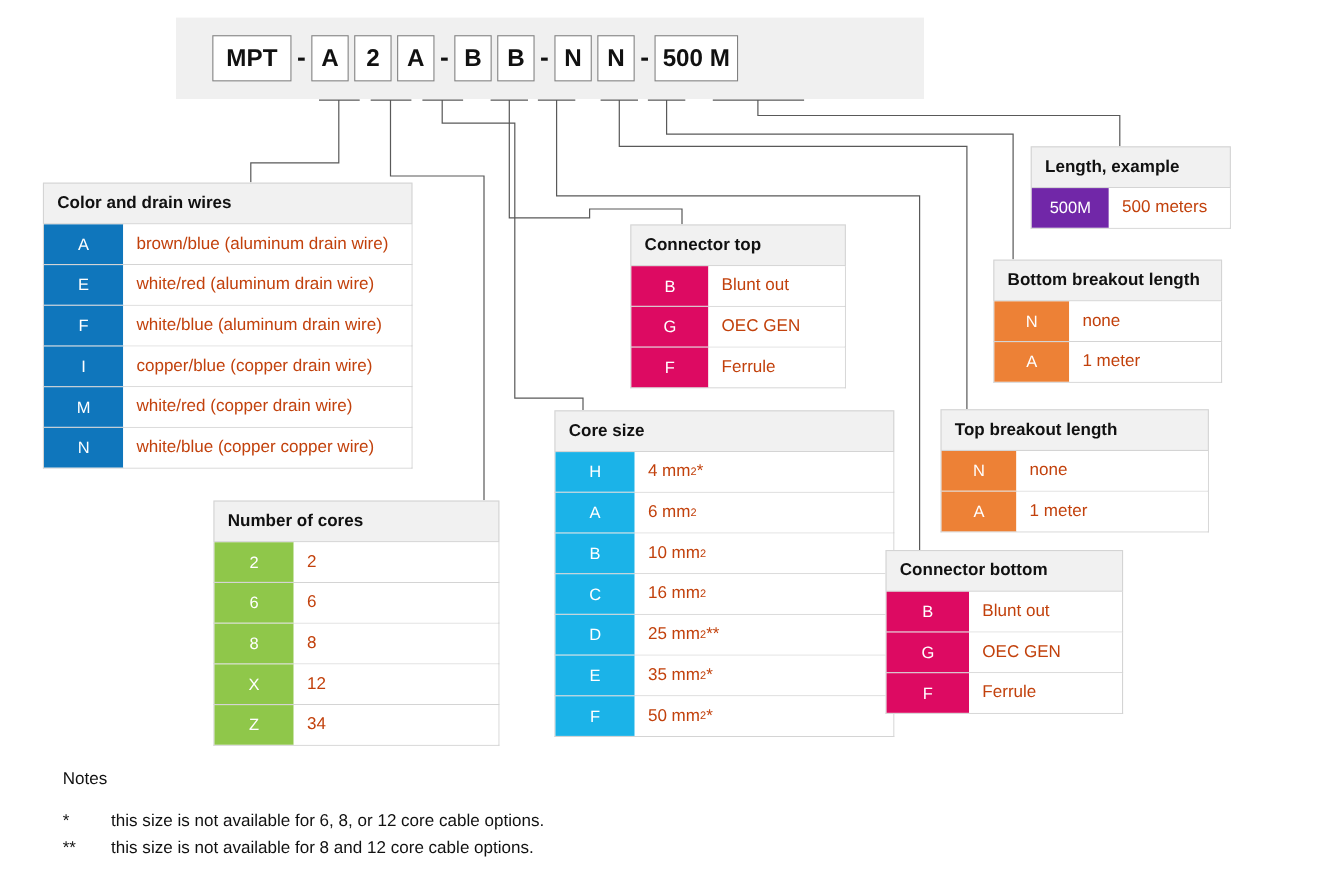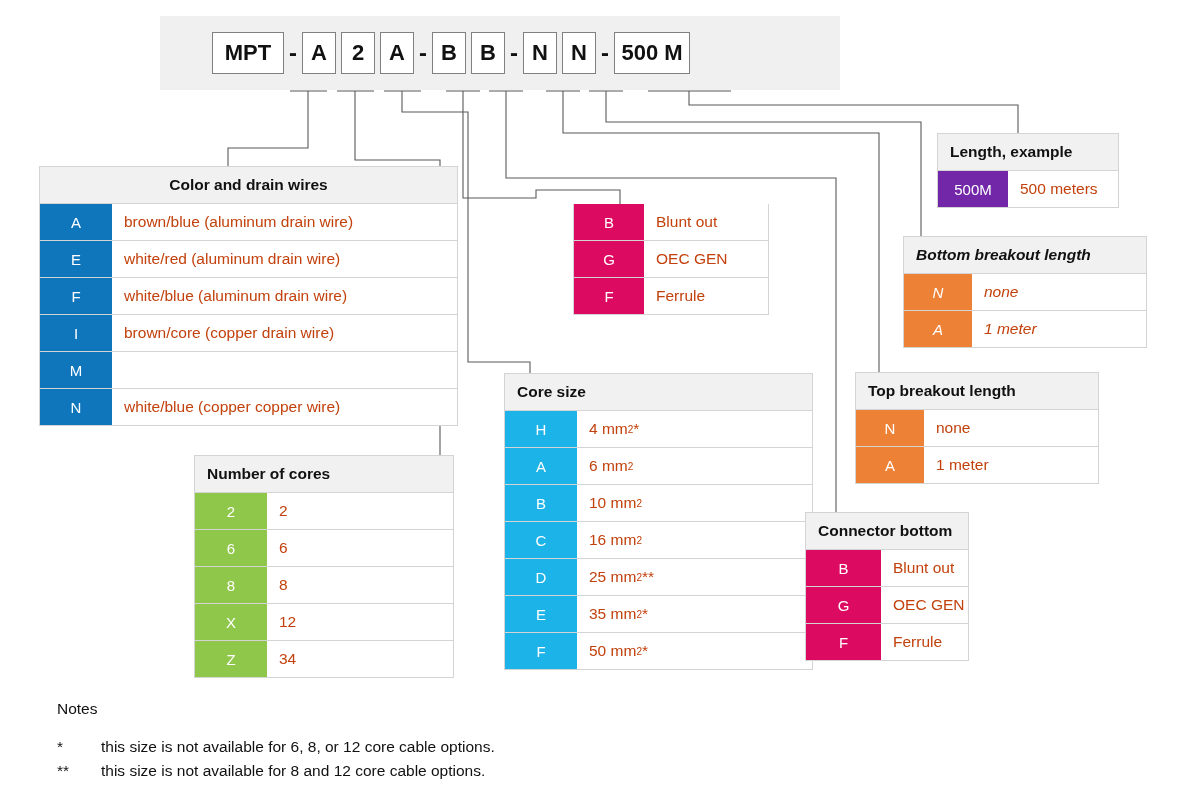--- a/index.html
+++ b/index.html
@@ -17,21 +17,21 @@
   svg.lines path,svg.lines line{fill:none;stroke:#595959;stroke-width:1.1;}
 
   
   .pn-band{
     position:absolute;left:160px;top:16px;width:680px;height:74px;
     background:#f0f0f0;
   }
   .pn-row{
     position:absolute;left:160px;top:16px;height:74px;
     display:flex;align-items:center;gap:0;
-    padding-left:52px;
+    padding-left:33px;
   }
   .pn-box{
     background:#ffffff;border:1px solid #808080;
     height:42px;min-width:34px;
     display:flex;align-items:center;justify-content:center;
     font-size:22px;font-weight:bold;color:#111;
     padding:0 6px;box-sizing:border-box;
     margin-right:5px;
   }
   .pn-box.wide{min-width:76px;}
@@ -117,41 +117,42 @@
     <div class="pn-dash">-</div>
     <div class="pn-box">B</div>
     <div class="pn-box">B</div>
     <div class="pn-dash">-</div>
     <div class="pn-box">N</div>
     <div class="pn-box">N</div>
     <div class="pn-dash">-</div>
     <div class="pn-box wide">500 M</div>
   </div>
 
-  <div class="tbl" style="left:39px;top:166px;width:419px;text-align:center;">
+  <div class="tbl" style="left:39px;top:166px;width:336px;">
     <div class="hdr">Color and drain wires</div>
     <div>
         <div class="row">
           <div class="code" style="background: rgb(15, 118, 188); width: 72px; flex-basis: 72px;">A</div>
           <div class="desc">brown/blue  (aluminum drain wire)</div>
         </div>
         <div class="row">
           <div class="code" style="background: rgb(15, 118, 188); width: 72px; flex-basis: 72px;">E</div>
           <div class="desc">white/red (aluminum drain wire)</div>
         </div>
         <div class="row">
           <div class="code" style="background: rgb(15, 118, 188); width: 72px; flex-basis: 72px;">F</div>
           <div class="desc">white/blue (aluminum drain wire)</div>
         </div>
         <div class="row">
           <div class="code" style="background: rgb(15, 118, 188); width: 72px; flex-basis: 72px;">I</div>
-          <div class="desc">brown/core (copper drain wire)</div>
+          <div class="desc">copper/blue (copper drain wire)</div>
         </div>
         <div class="row">
           <div class="code" style="background: rgb(15, 118, 188); width: 72px; flex-basis: 72px;">M</div>
+          <div class="desc">white/red (copper drain wire)</div>
         </div>
         <div class="row">
           <div class="code" style="background: rgb(15, 118, 188); width: 72px; flex-basis: 72px;">N</div>
           <div class="desc">white/blue (copper copper wire)</div>
         </div>
       </div>
   </div>
 
   <div class="tbl" style="left:194px;top:455px;width:260px;">
     <div class="hdr">Number of cores</div>
@@ -207,37 +208,38 @@
           <div class="desc">35 mm<sup>2</sup>  *</div>
         </div>
         <div class="row">
           <div class="code" style="background: rgb(27, 179, 232); width: 72px; flex-basis: 72px;">F</div>
           <div class="desc">50 mm<sup>2</sup> *</div>
         </div>
       </div>
   </div>
 
   <div class="tbl" style="left:573px;top:204px;width:196px;">
+    <div class="hdr">Connector top</div>
     <div>
         <div class="row">
           <div class="code" style="background: rgb(221, 10, 98); width: 70px; flex-basis: 70px;">B</div>
           <div class="desc">Blunt out</div>
         </div>
         <div class="row">
           <div class="code" style="background: rgb(221, 10, 98); width: 70px; flex-basis: 70px;">G</div>
           <div class="desc">OEC GEN</div>
         </div>
         <div class="row">
           <div class="code" style="background: rgb(221, 10, 98); width: 70px; flex-basis: 70px;">F</div>
           <div class="desc">Ferrule</div>
         </div>
       </div>
   </div>
 
-  <div class="tbl" style="left:805px;top:512px;width:164px;">
+  <div class="tbl" style="left:805px;top:500px;width:216px;">
     <div class="hdr">Connector bottom</div>
     <div>
         <div class="row">
           <div class="code" style="background: rgb(221, 10, 98); width: 75px; flex-basis: 75px;">B</div>
           <div class="desc">Blunt out</div>
         </div>
         <div class="row">
           <div class="code" style="background: rgb(221, 10, 98); width: 75px; flex-basis: 75px;">G</div>
           <div class="desc">OEC GEN</div>
         </div>
@@ -255,21 +257,21 @@
           <div class="code" style="background: rgb(237, 129, 54); width: 68px; flex-basis: 68px;">N</div>
           <div class="desc">none</div>
         </div>
         <div class="row">
           <div class="code" style="background: rgb(237, 129, 54); width: 68px; flex-basis: 68px;">A</div>
           <div class="desc">1 meter</div>
         </div>
       </div>
   </div>
 
-  <div class="tbl" style="left:903px;top:236px;width:244px;font-style:italic;">
+  <div class="tbl" style="left:903px;top:236px;width:208px;">
     <div class="hdr">Bottom breakout length</div>
     <div>
         <div class="row">
           <div class="code" style="background: rgb(237, 129, 54); width: 68px; flex-basis: 68px;">N</div>
           <div class="desc">none</div>
         </div>
         <div class="row">
           <div class="code" style="background: rgb(237, 129, 54); width: 68px; flex-basis: 68px;">A</div>
           <div class="desc">1 meter</div>
         </div>

